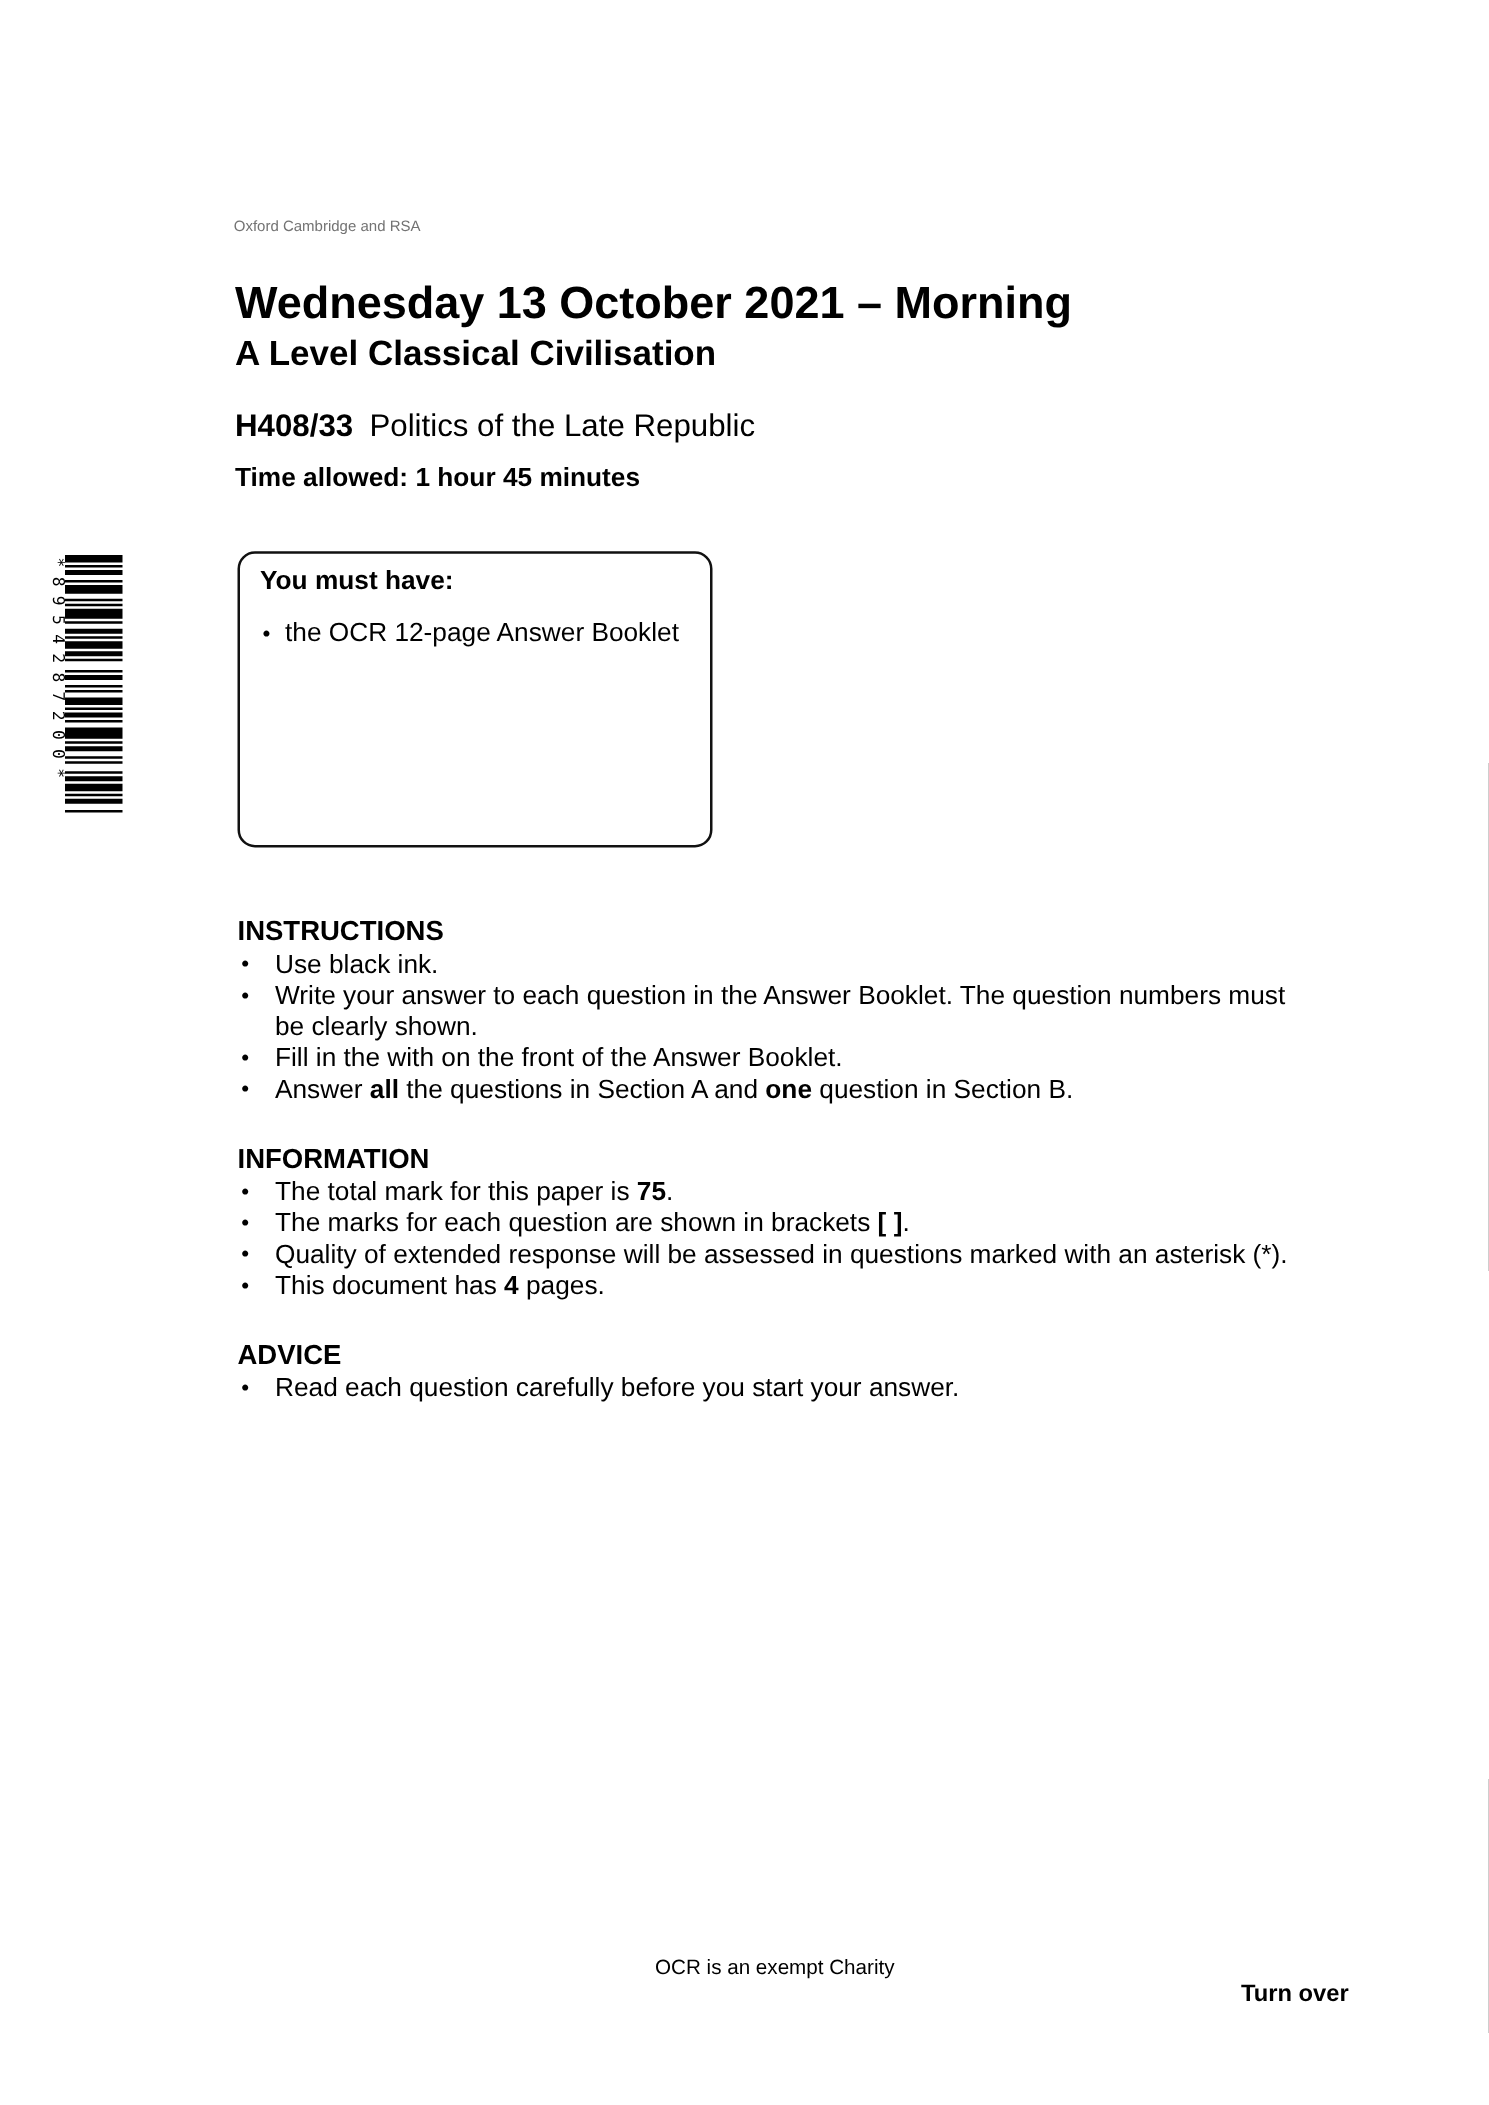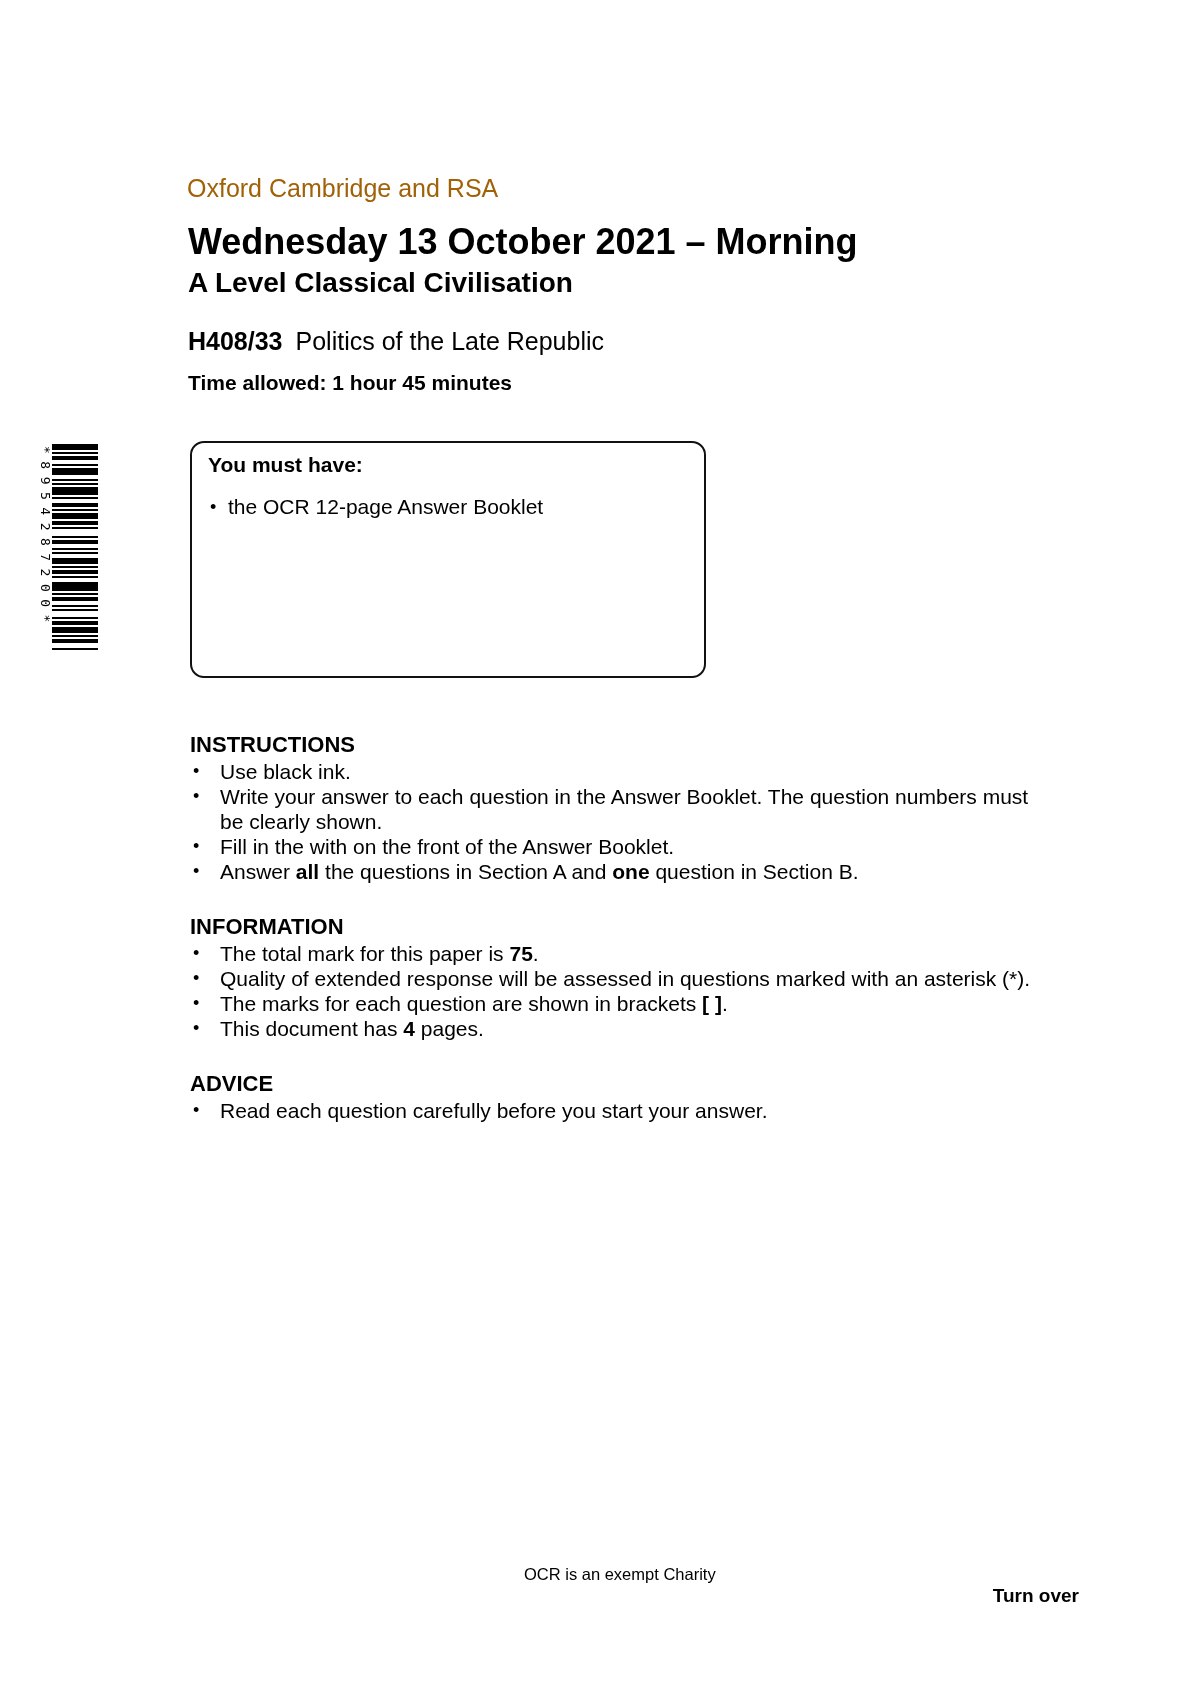--- a/index.html
+++ b/index.html
@@ -17,33 +17,33 @@
   .logo-text {
     position:absolute; left:182px; top:78px;
     font-size:92px; font-weight:900; line-height:84px;
     letter-spacing:1px;
     background:linear-gradient(178deg,#4a4a4a 0%,#0a0a0a 45%,#000 70%,#2e2e2e 100%);
     -webkit-background-clip:text; background-clip:text;
     color:transparent;
   }
   .logo-tagline {
     position:absolute; left:187px; top:174px;
-    font-size:25px; color:#a16207;
+    font-size:12px; color:#737373;
   }
   
   .exam-title { position:absolute; left:188px; top:221px; font-size:36px; font-weight:bold; }
   .exam-subtitle { position:absolute; left:188px; top:267px; font-size:28px; font-weight:bold; }
   .paper-line { position:absolute; left:188px; top:327px; font-size:25px; }
   .paper-line .code { font-weight:bold; }
   .paper-line .pname { margin-left:13px; }
   .time-allowed { position:absolute; left:188px; top:371px; font-size:21px; font-weight:bold; }
   
   .must-box {
     position:absolute; left:190px; top:441px;
-    width:516px; height:237px;
+    width:380px; height:237px;
     border:2.5px solid #111; border-radius:14px;
     padding:10px 16px;
   }
   .must-box h3 { font-size:21px; font-weight:bold; line-height:24px; }
   .must-box ul { list-style:none; margin-top:18px; }
   .must-box li { font-size:21px; line-height:24px; padding-left:20px; position:relative; white-space:nowrap; }
   .must-box li::before { content:"•"; position:absolute; left:2px; font-size:18px; }
   
   .barcode-bars {
     position:absolute; left:52px; top:444px;
@@ -173,22 +173,22 @@
           <li><span>Use black ink.</span></li>
           <li><span>Write your answer to each question in the Answer Booklet. The question numbers must</span><br><span>be clearly shown.</span></li>
           <li><span>Fill in the with on the front of the Answer Booklet.</span></li>
           <li><span>Answer </span><b>all</b><span> the questions in Section A and </span><b>one</b><span> question in Section B.</span></li>
         </ul>
       </section>
       <section>
         <h4>INFORMATION</h4>
         <ul>
           <li><span>The total mark for this paper is </span><b>75</b><span>.</span></li>
+          <li><span>The marks for each question are shown in brackets </span><b>[ ]</b><span>.</span></li>
           <li><span>Quality of extended response will be assessed in questions marked with an asterisk (*).</span></li>
-          <li><span>The marks for each question are shown in brackets </span><b>[ ]</b><span>.</span></li>
           <li><span>This document has </span><b>4</b><span> pages.</span></li>
         </ul>
       </section>
       <section>
         <h4>ADVICE</h4>
         <ul>
           <li><span>Read each question carefully before you start your answer.</span></li>
         </ul>
       </section>
     </div>

